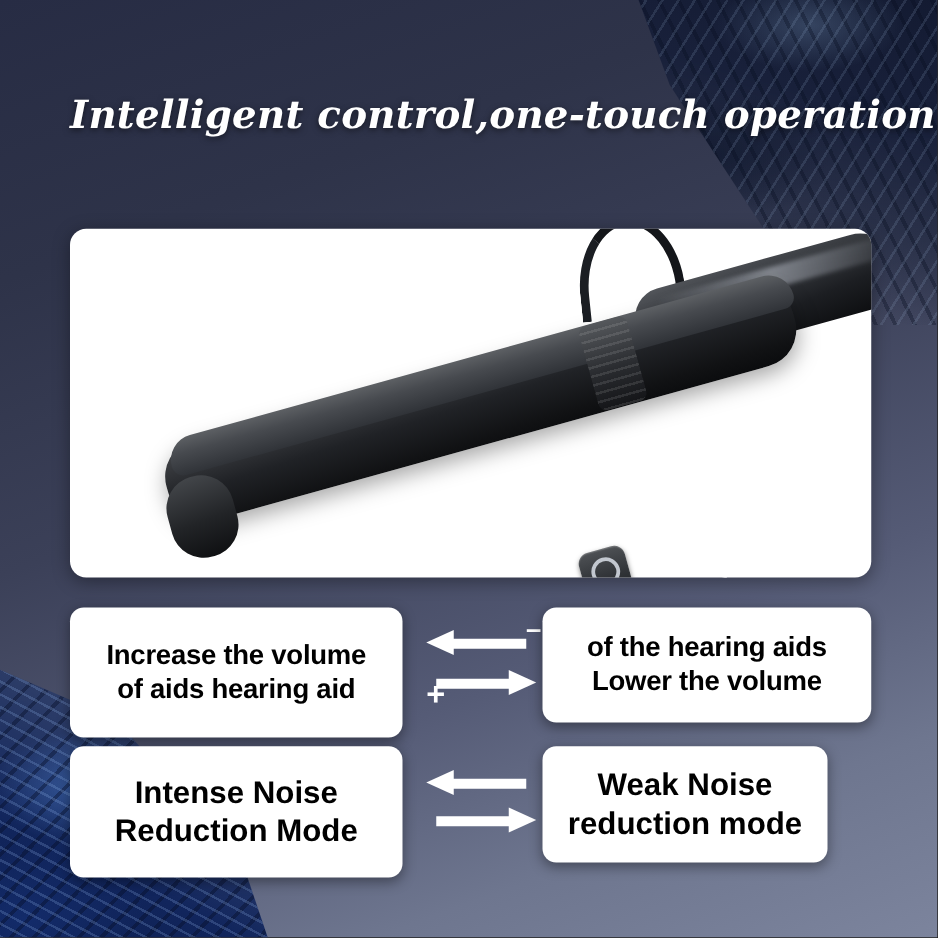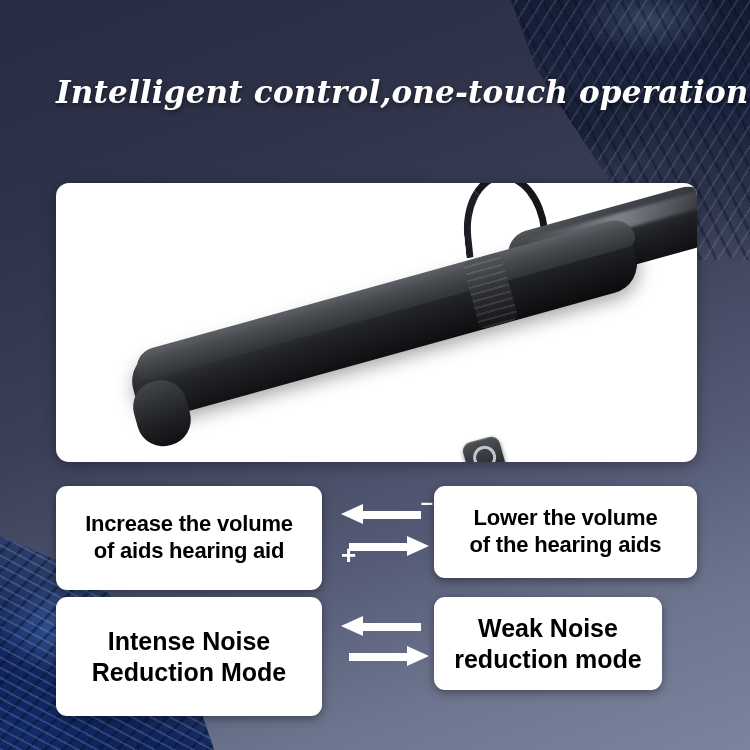--- a/index.html
+++ b/index.html
@@ -136,21 +136,21 @@
     display:flex;flex-direction:column;align-items:center;justify-content:center;
     color:#000;font-weight:bold;text-align:center;line-height:1.22;
     box-shadow:0 3px 10px rgba(0,0,0,.38);
   }
   .box span{display:block;white-space:nowrap;}
   .row-a .box{font-size:22px;letter-spacing:-.2px;}
   .row-b .box{font-size:25px;letter-spacing:0;}
 
   #box-inc {left:56px; top:486px;width:266px;height:104px;}
   #box-low {left:434px;top:486px;width:263px;height:92px;}
-  #box-int {left:56px; top:597px;width:266px;height:119px;}
+  #box-int {left:56px; top:597px;width:266px;height:105px;}
   #box-weak{left:434px;top:597px;width:228px;height:93px;}
 
   
   .arrows{position:absolute;width:104px;}
   #arrows-top{left:333px;top:492px;height:80px;}
   #arrows-bot{left:333px;top:608px;height:72px;}
 
   .arrow{position:absolute;height:13px;width:80px;}
   .arrow .shaft{position:absolute;top:3px;height:8px;background:#fff;}
   .arrow .head{position:absolute;top:-4px;width:0;height:0;
@@ -209,22 +209,22 @@
         <span class="shaft"></span>
       </div>
       <div class="arrow right">
         <span class="shaft"></span>
         <span class="head"></span>
       </div>
       <span class="sign" id="sign-plus">+</span>
     </div>
 
     <div class="box" id="box-low">
+      <span>of the hearing aids</span>
       <span>Lower the volume</span>
-      <span>of the hearing aids</span>
     </div>
   </div>
 
   <div class="row-b">
     <div class="box" id="box-int">
       <span>Intense Noise</span>
       <span>Reduction Mode</span>
     </div>
 
     <div class="arrows" id="arrows-bot">

